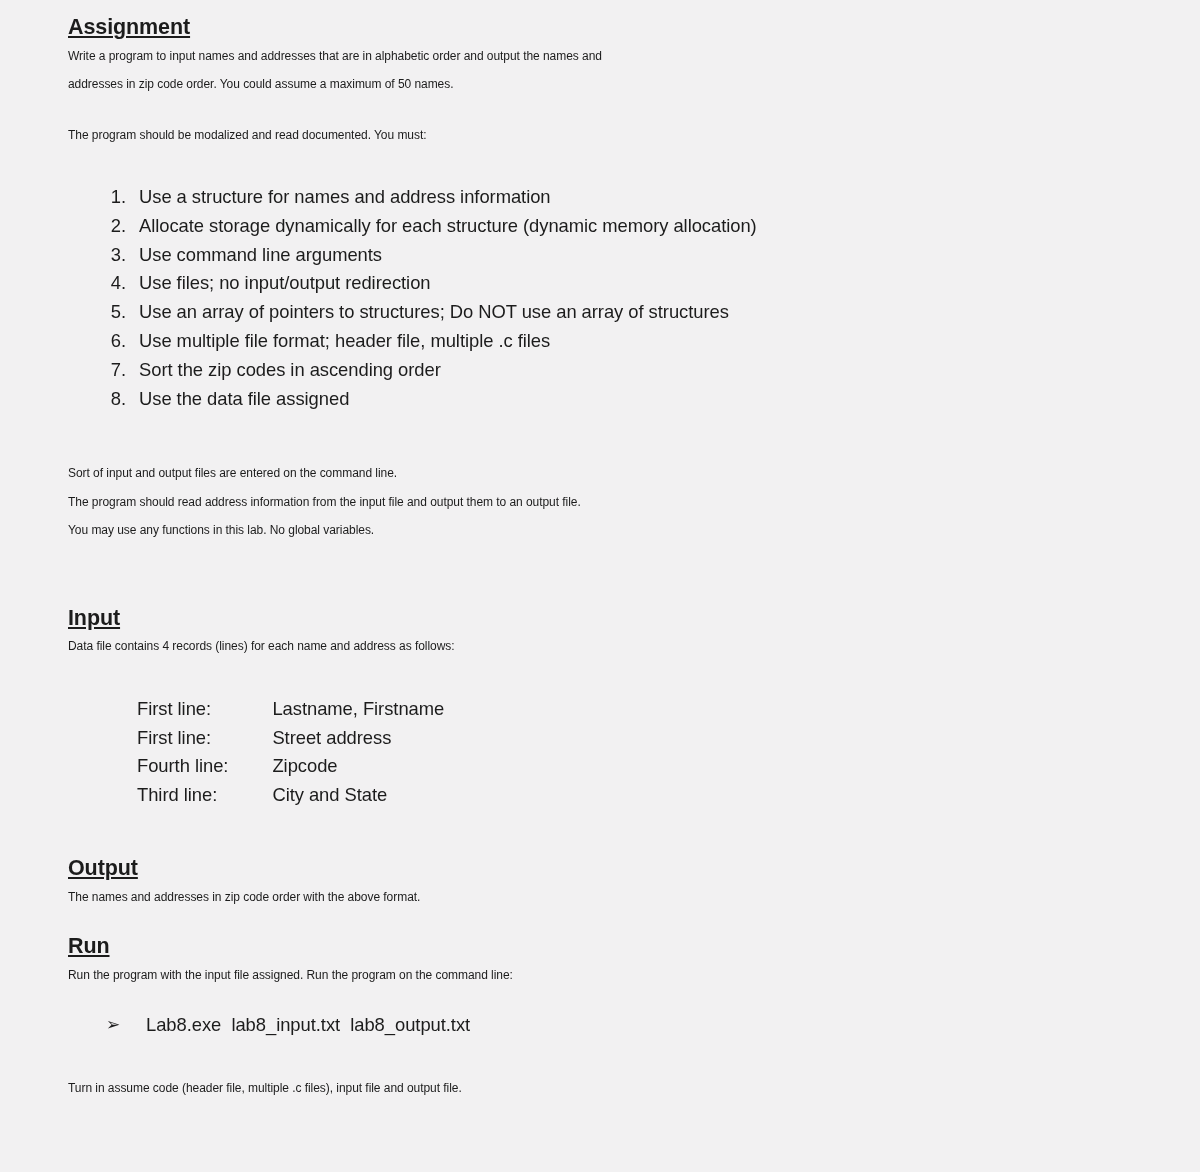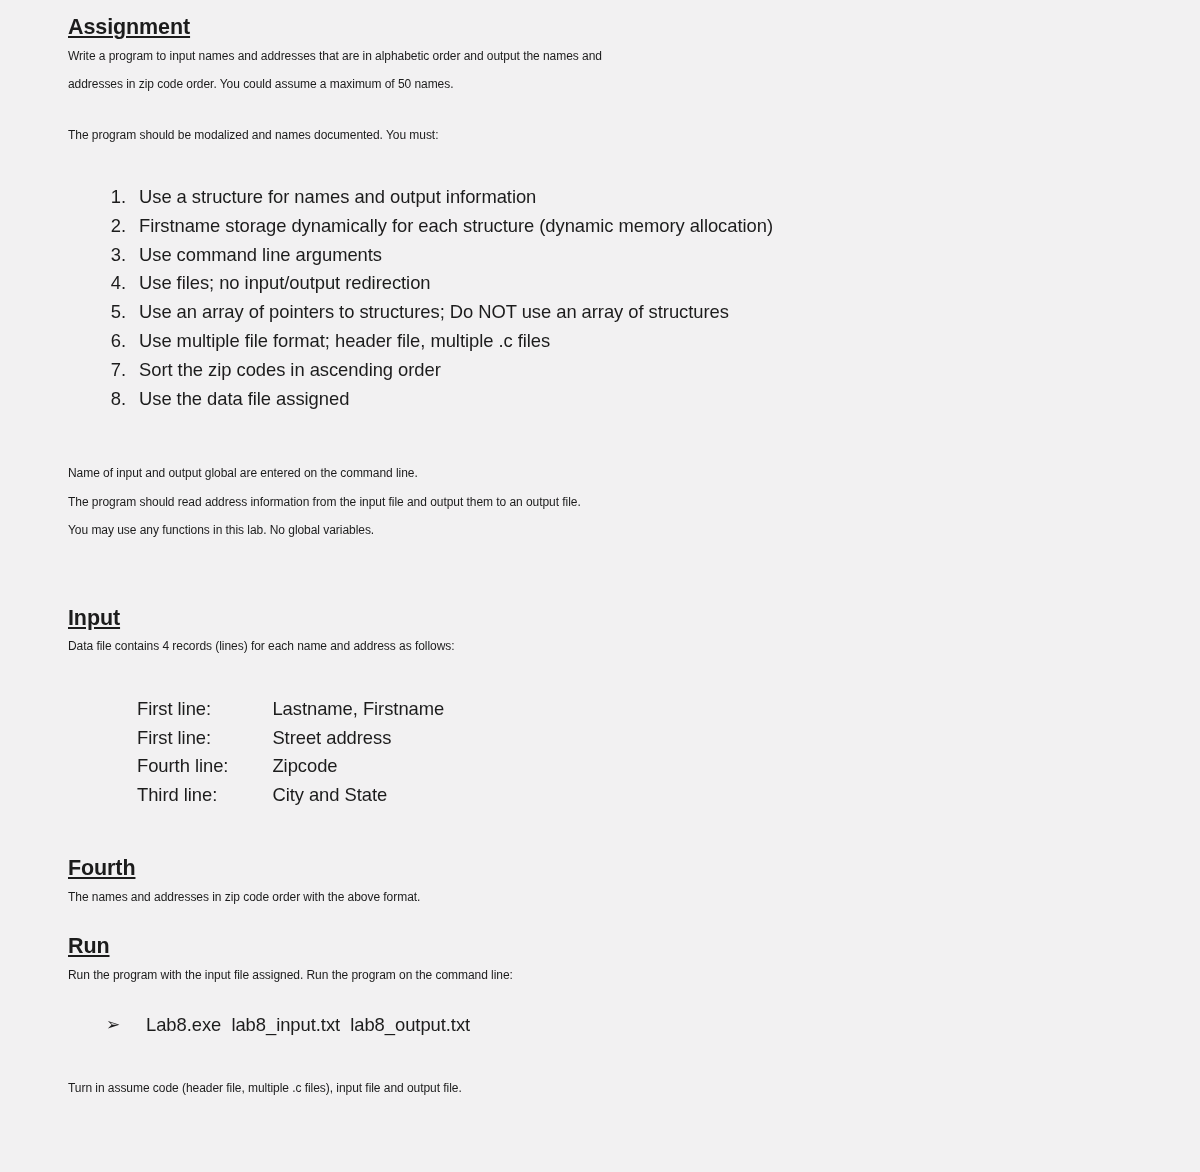--- a/index.html
+++ b/index.html
@@ -118,32 +118,32 @@
     <span class="heading">Assignment</span>
   </div>
 
   <div class="para-block">
     <div class="para">Write a program to input names and addresses that are in alphabetic order and output the names and</div>
     <div class="para">addresses in zip code order. You could assume a maximum of 50 names.</div>
   </div>
 
   <div class="gap-md"></div>
 
-  <div class="para">The program should be modalized and names documented. You must:</div>
+  <div class="para">The program should be modalized and read documented. You must:</div>
 
   <div class="gap-lg"></div>
 
   <ol class="req-list">
     <li>
       <span class="num">1.</span>
-      <span>Use a structure for names and output information</span>
+      <span>Use a structure for names and address information</span>
     </li>
     <li>
       <span class="num">2.</span>
-      <span>Firstname storage dynamically for each structure (dynamic memory allocation)</span>
+      <span>Allocate storage dynamically for each structure (dynamic memory allocation)</span>
     </li>
     <li>
       <span class="num">3.</span>
       <span>Use command line arguments</span>
     </li>
     <li>
       <span class="num">4.</span>
       <span>Use files; no input/output redirection</span>
     </li>
     <li>
@@ -160,21 +160,21 @@
     </li>
     <li>
       <span class="num">8.</span>
       <span>Use the data file assigned</span>
     </li>
   </ol>
 
   <div class="gap-xl"></div>
 
   <div class="para-block">
-    <div class="para">Name of input and output global are entered on the command line.</div>
+    <div class="para">Sort of input and output files are entered on the command line.</div>
     <div class="para">The program should read address information from the input file and output them to an output file.</div>
     <div class="para">You may use any functions in this lab. No global variables.</div>
   </div>
 
   <div class="gap-xxl"></div>
 
   <div class="heading-row">
     <span class="heading">Input</span>
   </div>
   <div class="para">Data file contains 4 records (lines) for each name and address as follows:</div>
@@ -198,21 +198,21 @@
       <tr>
         <td class="label">Third line:</td>
         <td class="value">City and State</td>
       </tr>
     </tbody>
   </table>
 
   <div class="gap-xl"></div>
 
   <div class="heading-row">
-    <span class="heading">Fourth</span>
+    <span class="heading">Output</span>
   </div>
   <div class="para">The names and addresses in zip code order with the above format.</div>
 
   <div class="gap-md"></div>
 
   <div class="heading-row">
     <span class="heading">Run</span>
   </div>
   <div class="para">Run the program with the input file assigned. Run the program on the command line:</div>
 

